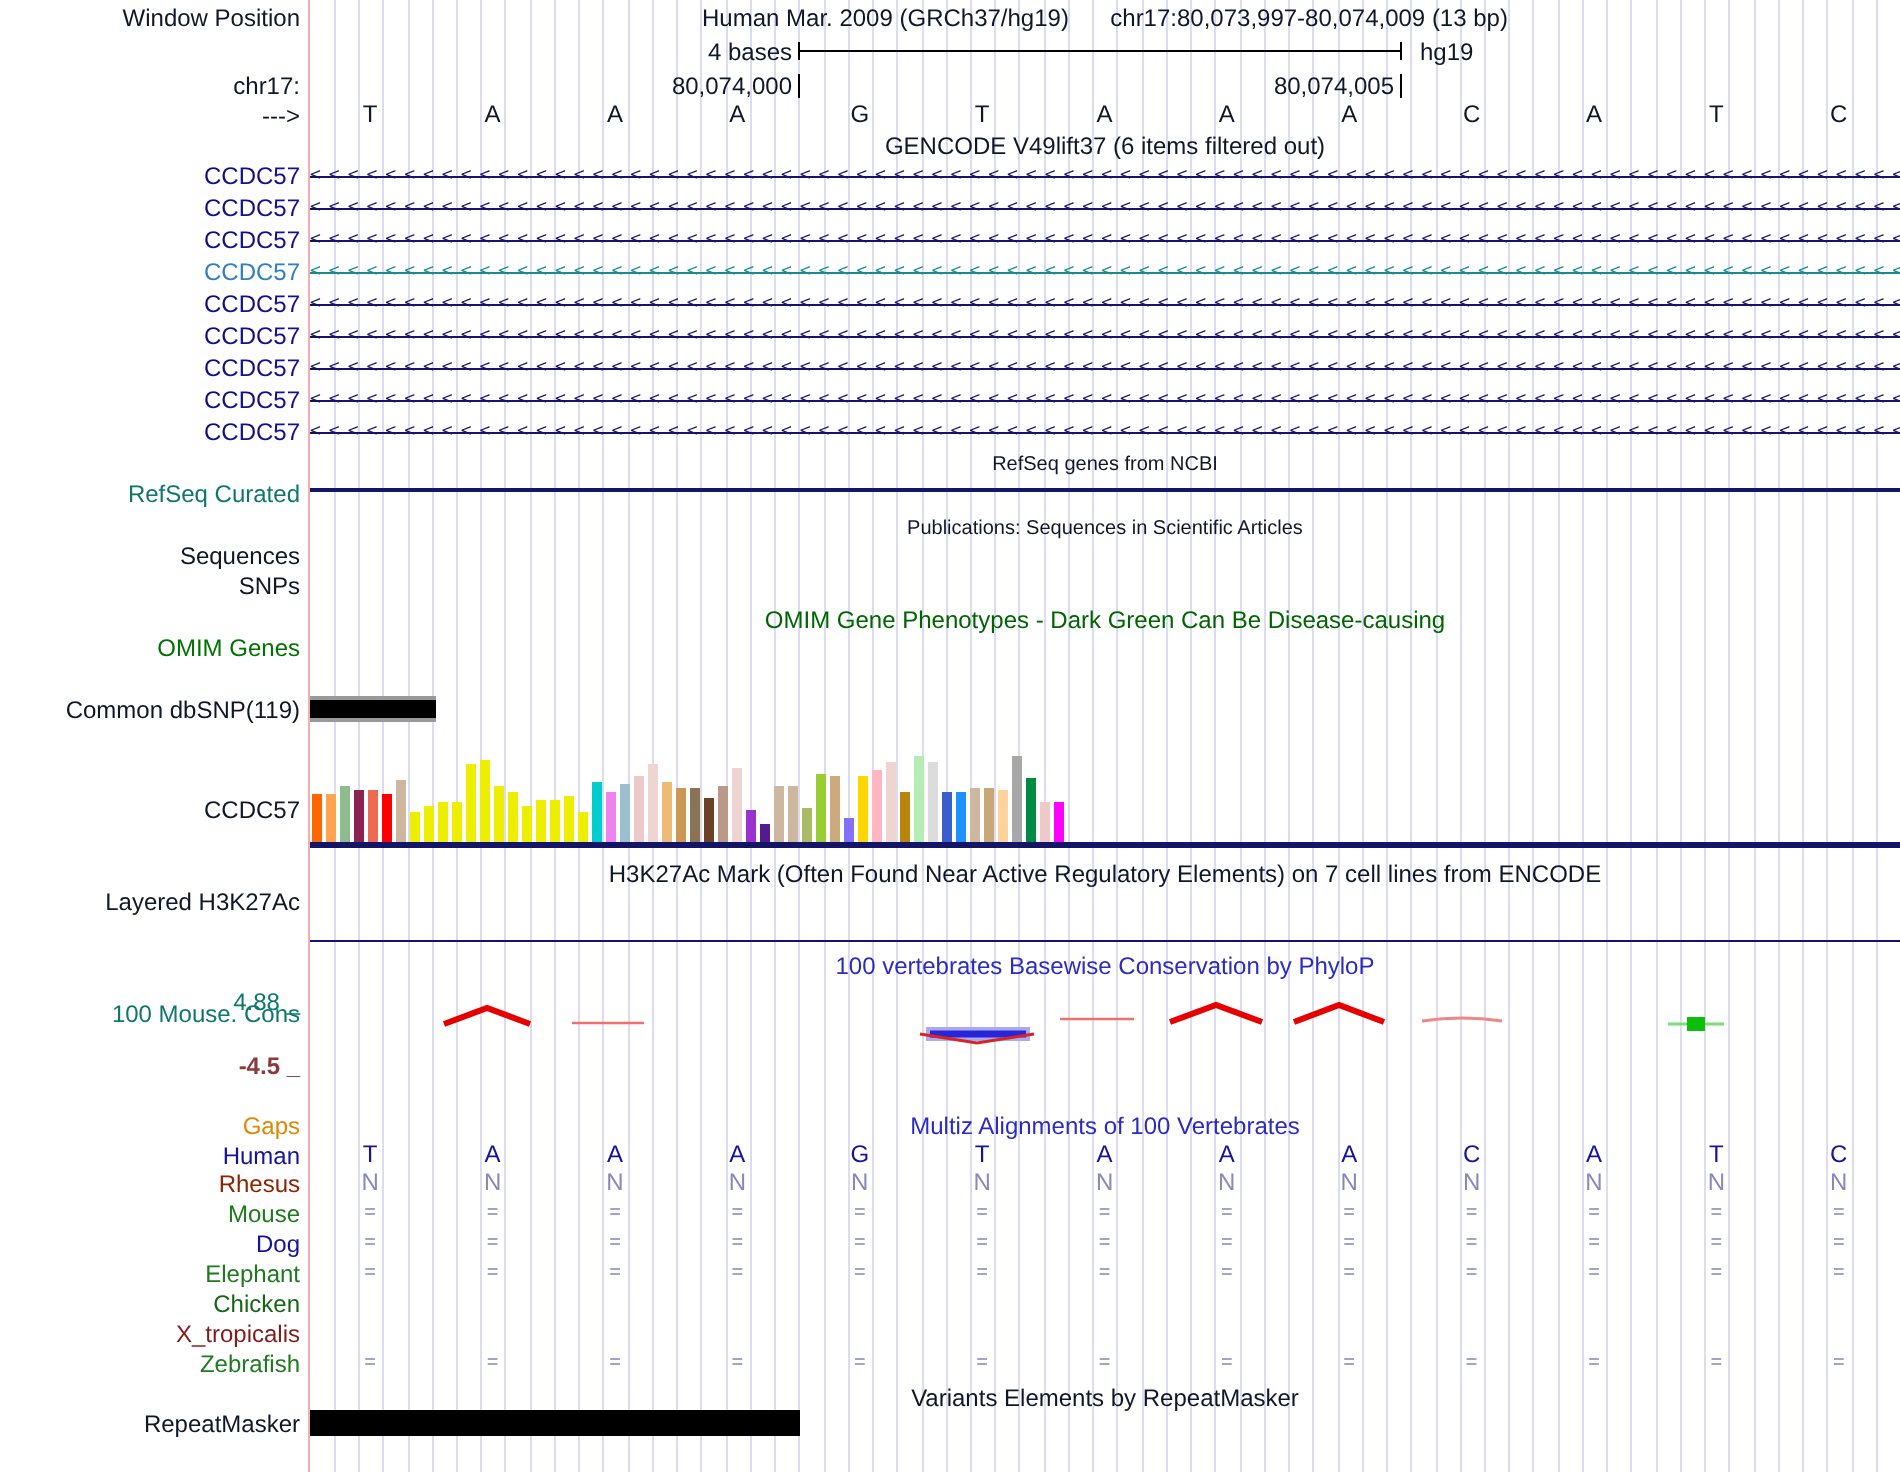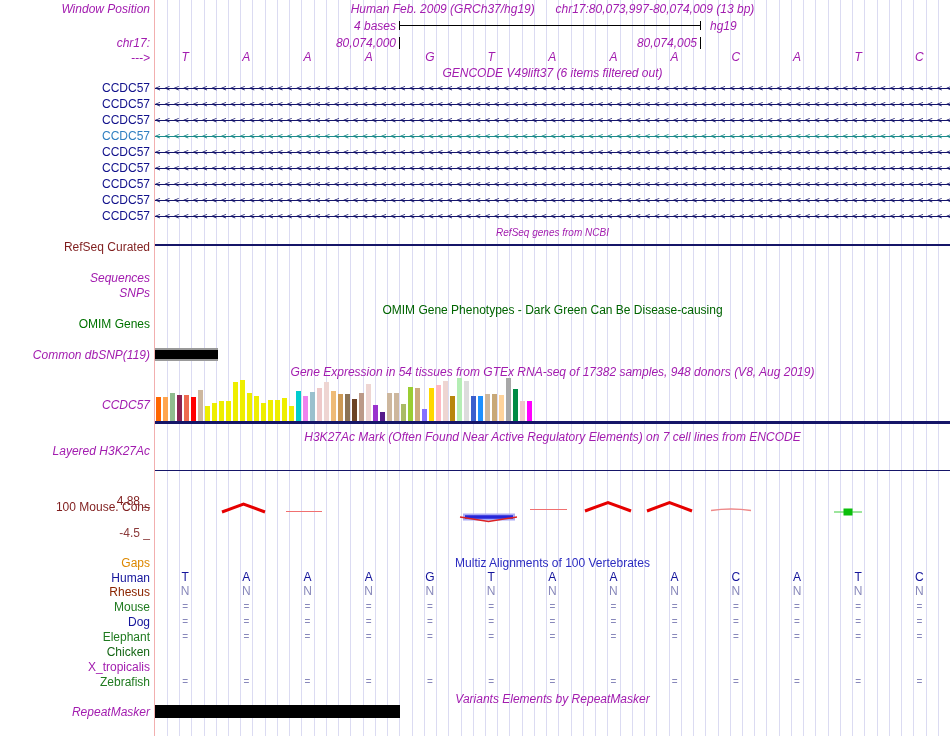--- a/index.html
+++ b/index.html
@@ -2,26 +2,26 @@
 <html><head>
 <meta charset="utf-8">
 <style>
   html,body{margin:0;padding:0;background:#fff;}
   #browser{position:relative;width:950px;height:736px;background:#fff;overflow:hidden;
            font-family:"Liberation Sans","DejaVu Sans",sans-serif;font-size:12px;color:#000;}
   .abs{position:absolute;white-space:nowrap;}
   .lbl{position:absolute;right:800px;text-align:right;white-space:nowrap;line-height:14px;}
   .title{position:absolute;left:155px;width:795px;text-align:center;white-space:nowrap;line-height:14px;}
   .small{font-size:10px;}
-  .slate{color:#7f1d1d;}
-  .black{color:#a21caf;font-style:italic;}
+  .slate{color:#0f766e;}
+  .black{color:#0f172a;}
   .green{color:#007200;}
   .omim{color:#006400;}
   .tblue{color:#2B2BC0;}
-  .dred{color:#8B3A3A;}
+  .dred{color:#8B3A3A;font-weight:bold;}
   .gline{position:absolute;top:0;width:1px;height:736px;background:#DBDBF2;}
   .pink{position:absolute;top:0;width:1px;height:736px;background:#F2AFAF;}
   .hline{position:absolute;left:155px;width:795px;background:#151568;}
   .tick{position:absolute;width:1px;height:12px;background:#000;}
   .genearrow{position:absolute;left:155px;width:795px;height:13px;overflow:hidden;white-space:nowrap;
              font-family:"DejaVu Sans Mono",monospace;font-size:9px;letter-spacing:4px;cursor:pointer;}
   .genearrow .ln{position:absolute;top:6px;left:0;right:0;height:1px;background:currentColor;}
   .genearrow .ar{position:relative;line-height:13px;}
   .seqletter{position:absolute;width:20px;margin-left:-10px;text-align:center;line-height:13px;}
   .mzcell{position:absolute;width:20px;margin-left:-10px;text-align:center;line-height:13px;}
@@ -97,21 +97,21 @@
       <div class="gline" style="left:876.6px"></div>
       <div class="gline" style="left:888.8px"></div>
       <div class="gline" style="left:901.0px"></div>
       <div class="gline" style="left:913.3px"></div>
       <div class="gline" style="left:925.5px"></div>
       <div class="gline" style="left:937.8px"></div>
     </div>
 
   <div class="lbl black" style="top:2px">Window Position</div>
   <div class="title black" style="top:2px">
-    <span>Human Feb. 2009 (GRCh37/hg19)</span>
+    <span>Human Mar. 2009 (GRCh37/hg19)</span>
     <span style="display:inline-block;width:14px"></span>
     <span>chr17:80,073,997-80,074,009 (13 bp)</span>
   </div>
 
   <div class="lbl black" style="top:19px"></div>
   <div class="abs black" style="top:19px;right:554px">4 bases</div>
   <div class="abs" style="left:399px;top:25px;width:301px;height:1px;background:#000"></div>
   <div class="abs" style="left:399px;top:21px;width:1px;height:9px;background:#000"></div>
   <div class="abs" style="left:700px;top:21px;width:1px;height:9px;background:#000"></div>
   <div class="abs black" style="top:19px;left:710px">hg19</div>
@@ -185,30 +185,30 @@
       <div class="genearrow" style="top:210px;color:#14146B">
         <div class="ln"></div>
         <div class="ar">&lt;&lt;&lt;&lt;&lt;&lt;&lt;&lt;&lt;&lt;&lt;&lt;&lt;&lt;&lt;&lt;&lt;&lt;&lt;&lt;&lt;&lt;&lt;&lt;&lt;&lt;&lt;&lt;&lt;&lt;&lt;&lt;&lt;&lt;&lt;&lt;&lt;&lt;&lt;&lt;&lt;&lt;&lt;&lt;&lt;&lt;&lt;&lt;&lt;&lt;&lt;&lt;&lt;&lt;&lt;&lt;&lt;&lt;&lt;&lt;&lt;&lt;&lt;&lt;&lt;&lt;&lt;&lt;&lt;&lt;&lt;&lt;&lt;&lt;&lt;&lt;&lt;&lt;&lt;&lt;&lt;&lt;&lt;&lt;&lt;&lt;&lt;&lt;&lt;&lt;&lt;&lt;&lt;&lt;&lt;</div>
       </div>
     </div>
 
   <div class="title small black" style="top:226px">RefSeq genes from NCBI</div>
   <div class="hline" style="top:244px;height:2px"></div>
   <div class="lbl slate" style="top:240px">RefSeq Curated</div>
 
+  <div class="title small black" style="top:258px">Publications: Sequences in Scientific Articles</div>
   <div class="lbl black" style="top:271px">Sequences</div>
   <div class="lbl black" style="top:286px">SNPs</div>
 
   <div class="title omim" style="top:303px">OMIM Gene Phenotypes - Dark Green Can Be Disease-causing</div>
   <div class="lbl green" style="top:317px">OMIM Genes</div>
 
   <div class="lbl black" style="top:348px">Common dbSNP(119)</div>
   <div class="blackbar" id="dbsnp-bar" style="border-top: 2px solid rgb(153, 153, 153); border-bottom: 2px solid rgb(153, 153, 153); left: 155px; top: 348px; width: 63px; height: 9px;"></div>
 
-  <div class="title black" style="top:365px">Gene Expression in 54 tissues from GTEx RNA-seq of 17382 samples, 948 donors (V8, Aug 2019)</div>
   <div class="lbl black" style="top:398px">CCDC57</div>
   <div id="gtex-bars">
       <div class="gtexbar" style="left:155.5px;top:397px;height:24px;background:#FF6600"></div>
       <div class="gtexbar" style="left:162.5px;top:397px;height:24px;background:#FFA54F"></div>
       <div class="gtexbar" style="left:169.5px;top:393px;height:28px;background:#8FBC8F"></div>
       <div class="gtexbar" style="left:176.5px;top:395px;height:26px;background:#8B2252"></div>
       <div class="gtexbar" style="left:183.5px;top:395px;height:26px;background:#EE6A50"></div>
       <div class="gtexbar" style="left:190.5px;top:397px;height:24px;background:#FF0000"></div>
       <div class="gtexbar" style="left:197.5px;top:390px;height:31px;background:#CDB79E"></div>
       <div class="gtexbar" style="left:204.5px;top:406px;height:15px;background:#EEEE00"></div>
@@ -259,20 +259,21 @@
       <div class="gtexbar" style="left:519.5px;top:401px;height:20px;background:#EEC9C9"></div>
       <div class="gtexbar" style="left:526.5px;top:401px;height:20px;background:#FF00FF"></div>
     </div>
   <div class="hline" style="top:421px;height:3px"></div>
 
   <div class="title black" style="top:430px">H3K27Ac Mark (Often Found Near Active Regulatory Elements) on 7 cell lines from ENCODE</div>
   <div class="lbl black" style="top:444px">Layered H3K27Ac</div>
   <div class="hline" style="top:470px;height:1px"></div>
 
   <div class="lbl slate" style="top:494px">4.88 _</div>
+  <div class="title tblue" style="top:476px">100 vertebrates Basewise Conservation by PhyloP</div>
   <div class="lbl slate" style="top:500px">100 Mouse. Cons</div>
   <div class="lbl dred" style="top:526px">-4.5 _</div>
   <svg class="marks" id="cons-svg" width="950" height="736">
       <path d="M 222 512 L 243.5 504 L 265 512" fill="none" stroke="#E60000" stroke-width="3"></path>
       <path d="M 286 511.5 L 322 511.5" fill="none" stroke="#F07070" stroke-width="1.2"></path>
       <path d="M 463 517 L 515 517" fill="none" stroke="#A9A9F5" stroke-width="7"></path>
       <path d="M 465 517 L 513 517" fill="none" stroke="#2626D8" stroke-width="3.5"></path>
       <path d="M 460 517 L 488.5 521.5 L 517 517" fill="none" stroke="#DD2222" stroke-width="1.5"></path>
       <path d="M 530 509.5 L 567 509.5" fill="none" stroke="#F07070" stroke-width="1.2"></path>
       <path d="M 585 511 L 608.0 502.5 L 631 511" fill="none" stroke="#E60000" stroke-width="3"></path>
@@ -349,21 +350,21 @@
       <span class="mzcell abs" style="left:429.9px;top:630px;color:#8888BB;font-size:10px">=</span>
       <span class="mzcell abs" style="left:491.1px;top:630px;color:#8888BB;font-size:10px">=</span>
       <span class="mzcell abs" style="left:552.3px;top:630px;color:#8888BB;font-size:10px">=</span>
       <span class="mzcell abs" style="left:613.4px;top:630px;color:#8888BB;font-size:10px">=</span>
       <span class="mzcell abs" style="left:674.6px;top:630px;color:#8888BB;font-size:10px">=</span>
       <span class="mzcell abs" style="left:735.8px;top:630px;color:#8888BB;font-size:10px">=</span>
       <span class="mzcell abs" style="left:797.0px;top:630px;color:#8888BB;font-size:10px">=</span>
       <span class="mzcell abs" style="left:858.2px;top:630px;color:#8888BB;font-size:10px">=</span>
       <span class="mzcell abs" style="left:919.4px;top:630px;color:#8888BB;font-size:10px">=</span>
       <div class="lbl" style="top:645px;color:#156615">Chicken</div>
-      <div class="lbl" style="top:660px;color:#a21caf">X_tropicalis</div>
+      <div class="lbl" style="top:660px;color:#7f1d1d">X_tropicalis</div>
       <div class="lbl" style="top:675px;color:#1F7A1F">Zebrafish</div>
       <span class="mzcell abs" style="left:185.1px;top:675px;color:#8888BB;font-size:10px">=</span>
       <span class="mzcell abs" style="left:246.3px;top:675px;color:#8888BB;font-size:10px">=</span>
       <span class="mzcell abs" style="left:307.5px;top:675px;color:#8888BB;font-size:10px">=</span>
       <span class="mzcell abs" style="left:368.7px;top:675px;color:#8888BB;font-size:10px">=</span>
       <span class="mzcell abs" style="left:429.9px;top:675px;color:#8888BB;font-size:10px">=</span>
       <span class="mzcell abs" style="left:491.1px;top:675px;color:#8888BB;font-size:10px">=</span>
       <span class="mzcell abs" style="left:552.3px;top:675px;color:#8888BB;font-size:10px">=</span>
       <span class="mzcell abs" style="left:613.4px;top:675px;color:#8888BB;font-size:10px">=</span>
       <span class="mzcell abs" style="left:674.6px;top:675px;color:#8888BB;font-size:10px">=</span>

